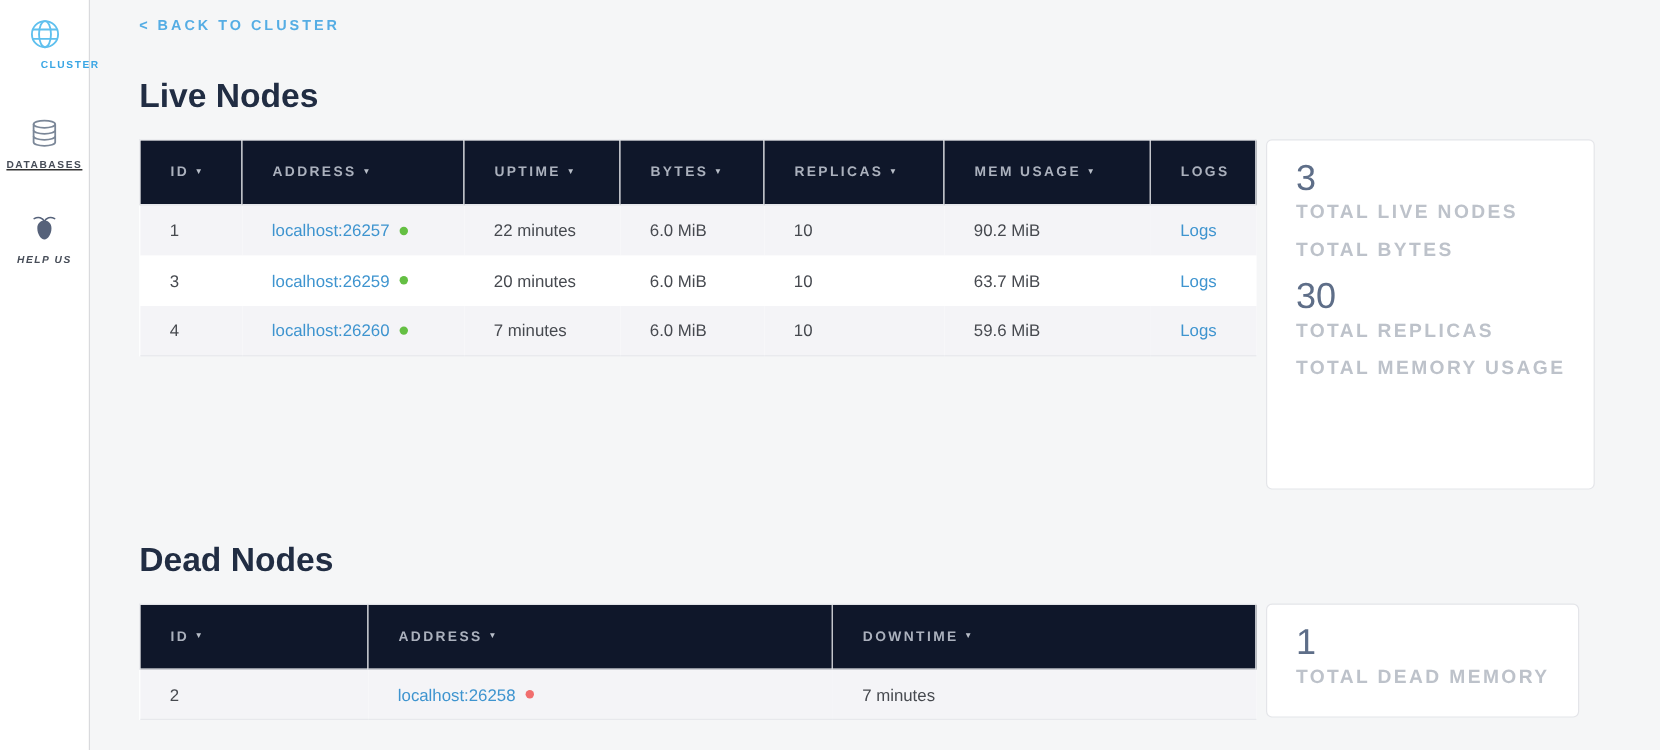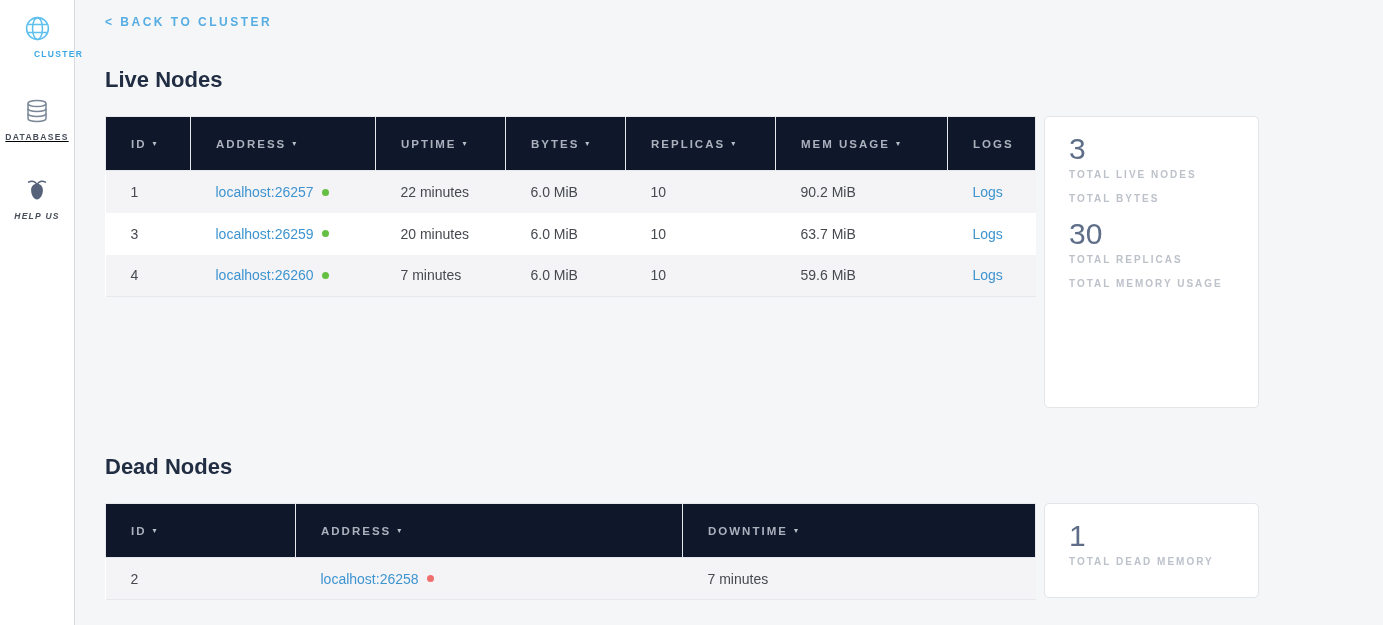--- a/index.html
+++ b/index.html
@@ -21,27 +21,27 @@
   .sidebar-item.second { margin-top:37px;text-decoration:underline; }
   .sidebar-item.third { margin-top:33px;font-style:italic; }
   .sidebar-label {
     font-size:8.5px; font-weight:700; letter-spacing:1.3px;
     color:#474d58; margin-top:6px; white-space:nowrap;
   }
   .sidebar-item.active .sidebar-label { color:#3aa6e4;margin-left:43px; }
   .icon-box { width:34px; height:30px; display:flex; align-items:center; justify-content:center; }
 
   
-  .main { position:absolute; left:69px; top:0; width:1207px; padding:12px 17px 0 36px; }
+  .main { position:absolute; left:80px; top:0; width:1207px; padding:12px 17px 0 36px; }
   .back-link {
     display:inline-block; color:#55ade4; font-size:12px; font-weight:700;
     letter-spacing:2.5px; text-decoration:none; cursor:pointer;
   }
   h1.section-title {
-    margin:36px 0 22px 0; font-size:22px; line-height:28px;
+    margin:36px 0 22px 0; font-size:28px; line-height:28px;
     font-weight:700; color:#212d43;
   }
   .dead-section { margin-top:45px; }
   .section-row { display:flex; align-items:flex-start; gap:8px; }
 
   
   table { border-collapse:collapse; table-layout:fixed; width:930px; background:#ffffff; }
   thead th {
     height:54px; background:#0f172a; text-align:left; padding:0 0 0 25px;
     font-size:11.5px; font-weight:700; color:#abb1bd; letter-spacing:2px;
@@ -80,21 +80,21 @@
   
   .summary-card {
     width:330px; background:#ffffff; border:1px solid #e4e5e9; border-radius:5px;
     padding:15px 24px;
   }
   .live-card { height:292px; }
   .dead-card { height:95px; }
   .stat + .stat { margin-top:13px; }
   .stat-value { font-size:30px; line-height:34px; color:#5e6e88; }
   .stat-label {
-    font-size:10px; font-weight:700; color:#bdc2ca;
+    font-size:16px; font-weight:700; color:#bdc2ca;
     letter-spacing:2px; margin-top:3px; white-space:nowrap;
   }
 </style>
 </head>
 <body>
 
 <nav class="sidebar">
   <div class="sidebar-item first active">
     <span class="icon-box">
       <svg width="27" height="27" viewBox="0 0 26 26" fill="none" stroke="#5fc0ee" stroke-width="1.5">

